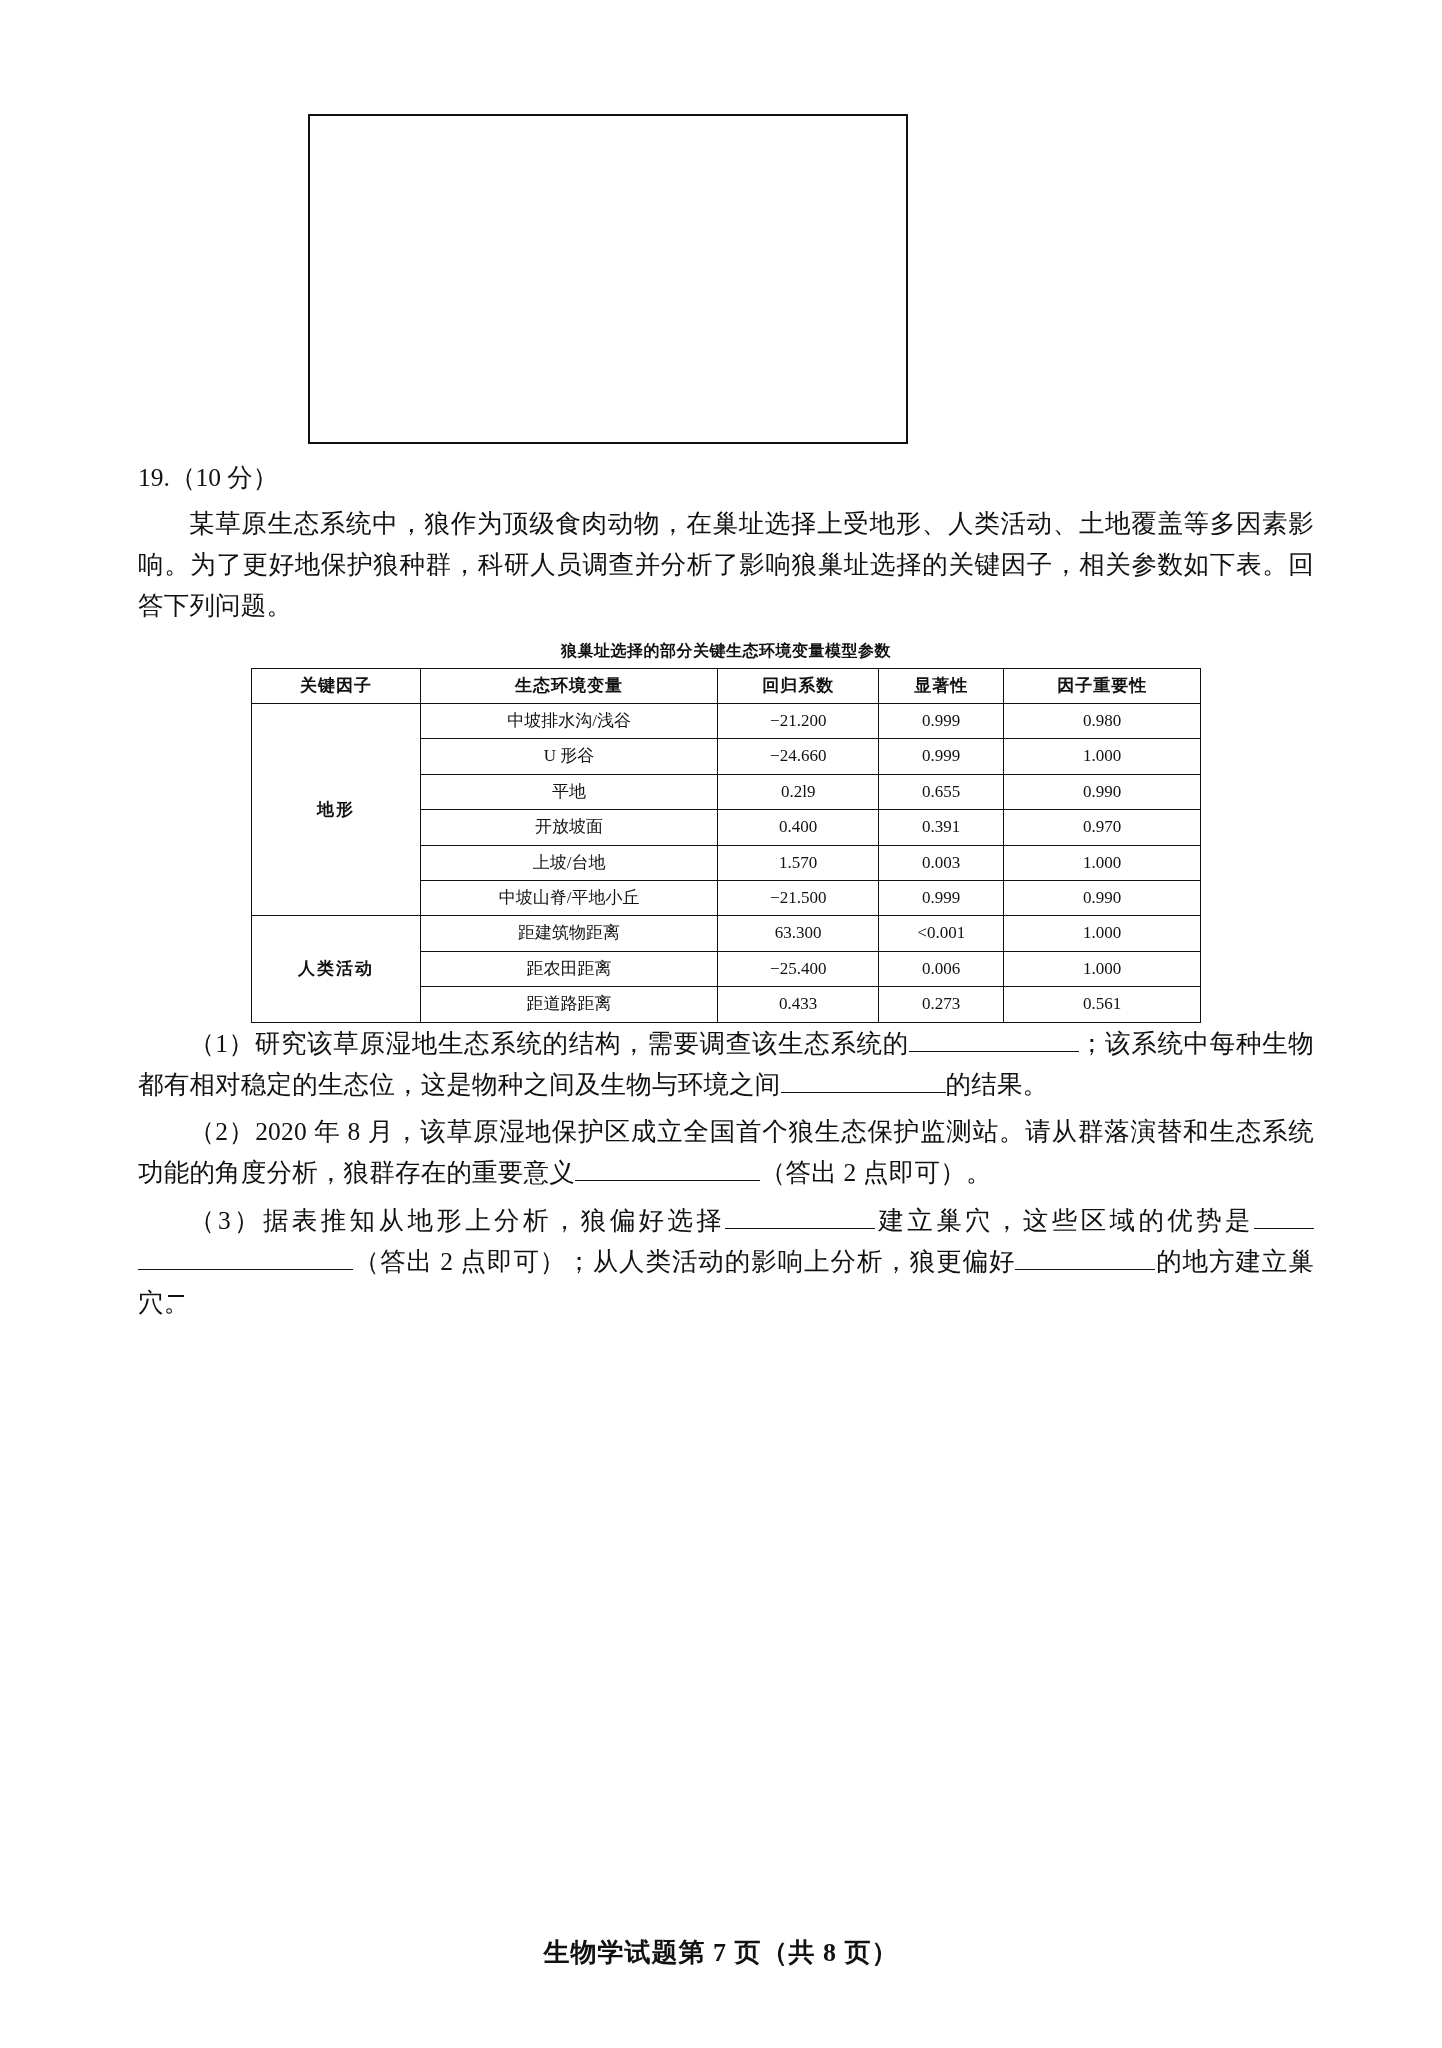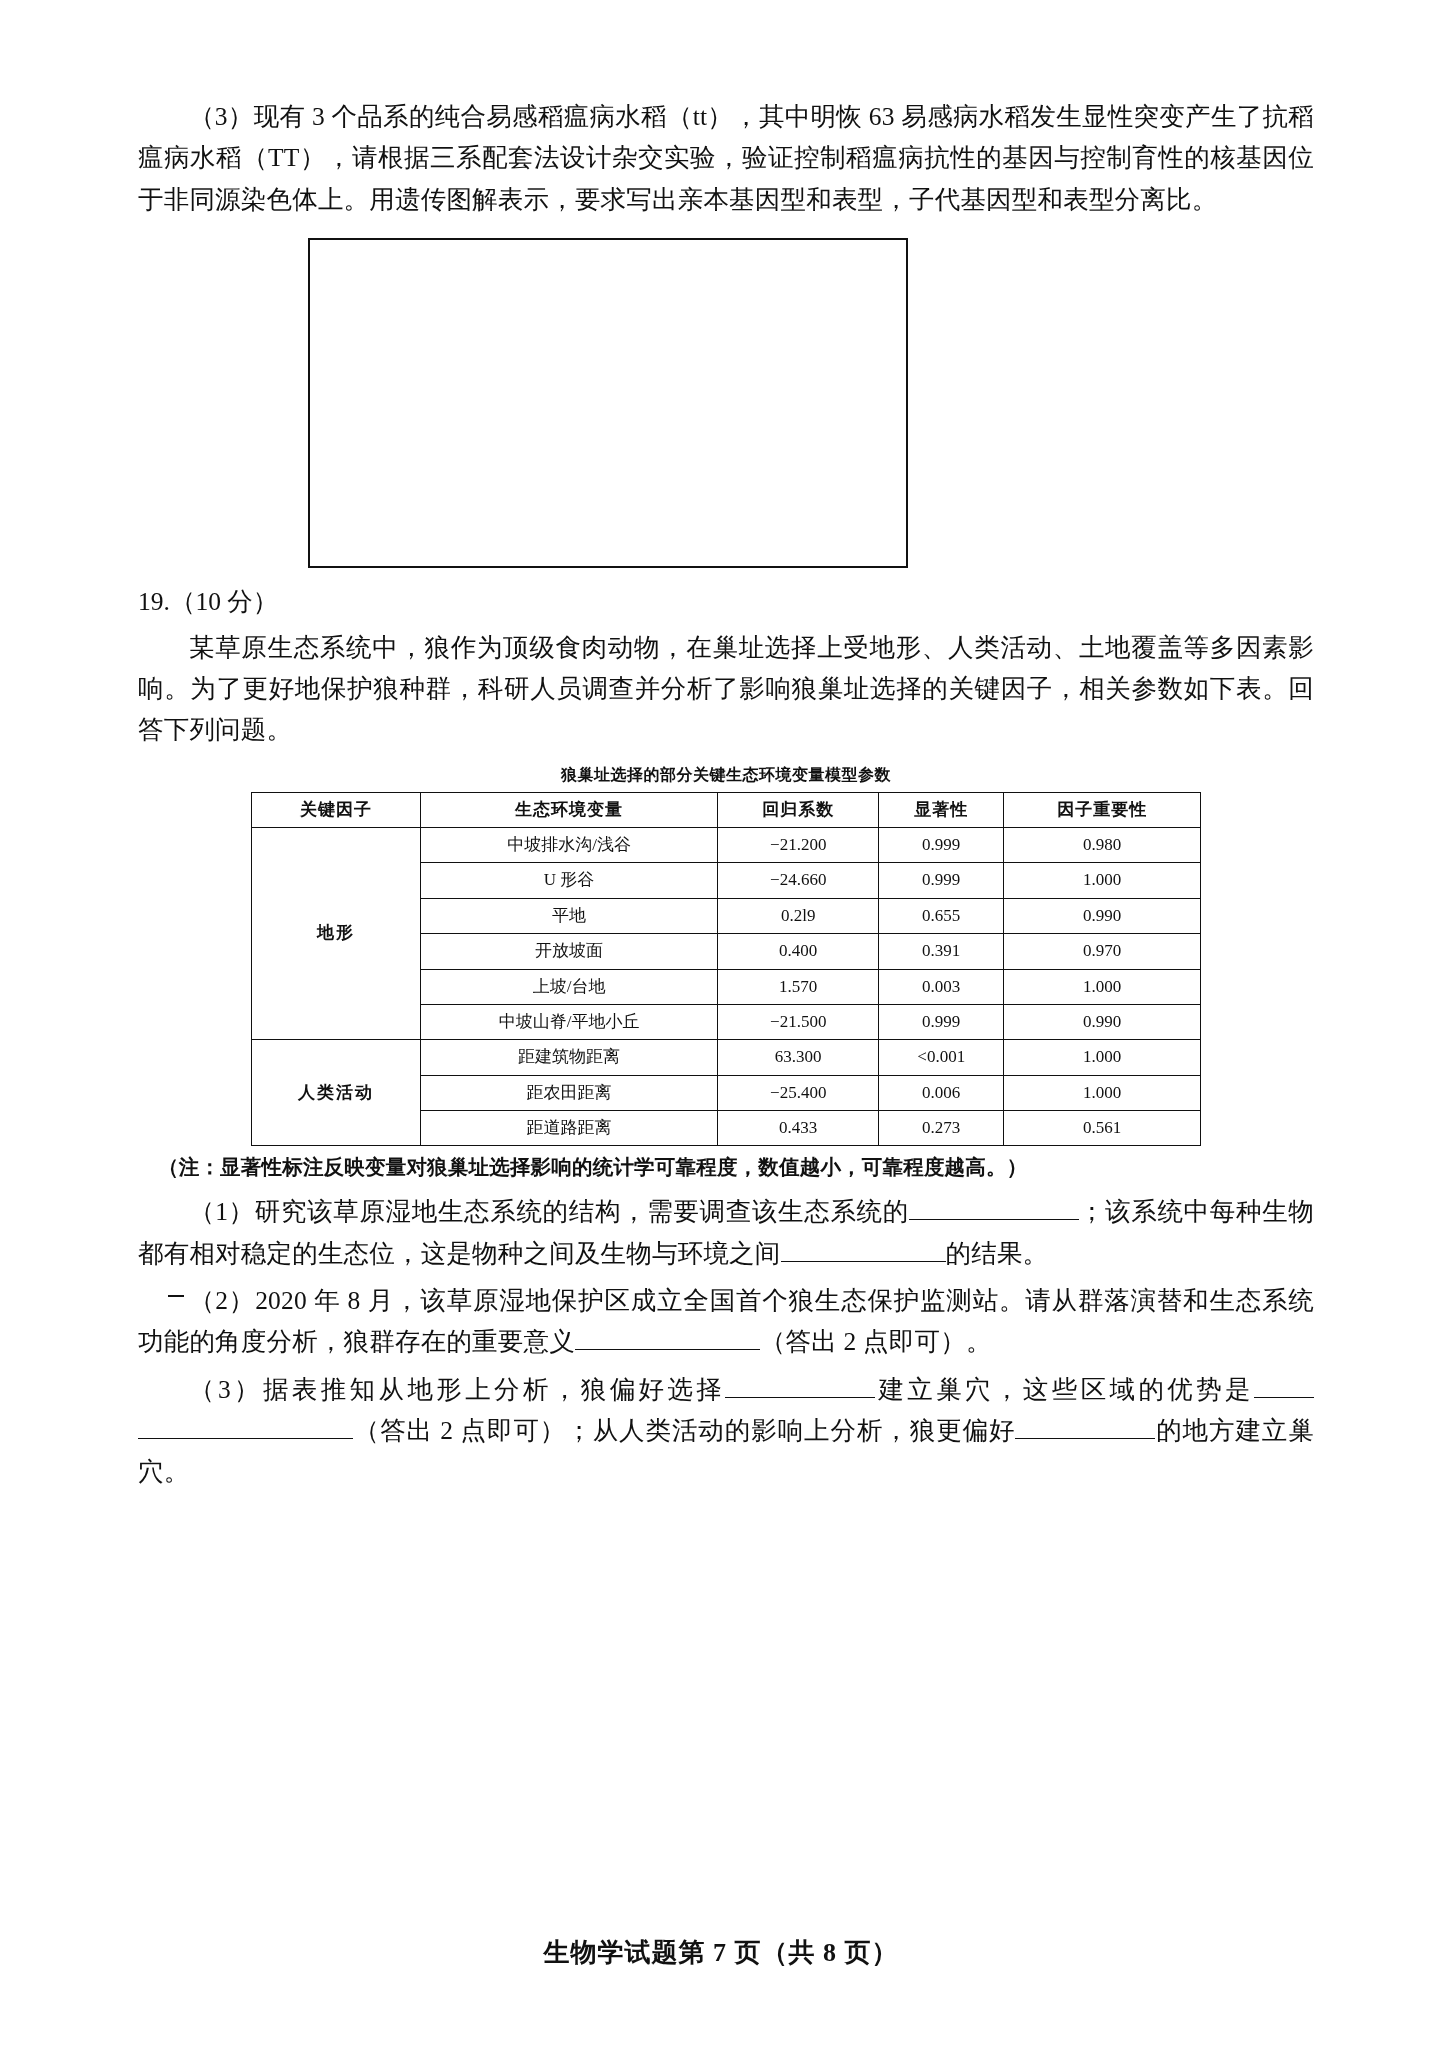--- a/index.html
+++ b/index.html
@@ -106,21 +106,20 @@
     height: 2px;
     background: #111;
   }
 </style>
 </head>
 <body>
 
 <div class="page">
   <div class="content">
 
-    <p class="para indent">（3）现有 3 个品系的纯合易感稻瘟病水稻（tt），其中明恢 63 易感病水稻发生显性突变产生了抗稻瘟病水稻（TT），请根据三系配套法设计杂交实验，验证控制稻瘟病抗性的基因与控制育性的核基因位于非同源染色体上。用遗传图解表示，要求写出亲本基因型和表型，子代基因型和表型分离比。</p>
 
     <div class="answerbox"></div>
 
     <div class="qnum">19.（10 分）</div>
 
     <p class="para indent">某草原生态系统中，狼作为顶级食肉动物，在巢址选择上受地形、人类活动、土地覆盖等多因素影响。为了更好地保护狼种群，科研人员调查并分析了影响狼巢址选择的关键因子，相关参数如下表。回答下列问题。</p>
 
     <div class="table-title">狼巢址选择的部分关键生态环境变量模型参数</div>
 
     <table class="data">
@@ -186,21 +185,20 @@
         </tr>
         <tr>
           <td>距道路距离</td>
           <td>0.433</td>
           <td>0.273</td>
           <td>0.561</td>
         </tr>
       </tbody>
     </table>
 
-    <div class="note">（注：显著性标注反映变量对狼巢址选择影响的统计学可靠程度，数值越小，可靠程度越高。）</div>
 
     <p class="para indent"><span>（1）研究该草原湿地生态系统的结构，需要调查该生态系统的</span><span class="blank" style="width:170px"></span><span>；该系统中每种生物都有相对稳定的生态位，这是物种之间及生物与环境之间</span><span class="blank" style="width:165px"></span><span>的结果。</span></p>
 
     <p class="para indent"><span>（2）2020 年 8 月，该草原湿地保护区成立全国首个狼生态保护监测站。请从群落演替和生态系统功能的角度分析，狼群存在的重要意义</span><span class="blank" style="width:185px"></span><span>（答出 2 点即可）。</span></p>
 
     <p class="para indent"><span>（3）据表推知从地形上分析，狼偏好选择</span><span class="blank" style="width:150px"></span><span>建立巢穴，这些区域的优势是</span><span class="blank" style="width:60px"></span><span class="blank" style="width:215px"></span><span>（答出 2 点即可）；从人类活动的影响上分析，狼更偏好</span><span class="blank" style="width:140px"></span><span>的地方建立巢穴。</span></p>
 
   </div>
 
   <div class="tick-left"></div>

